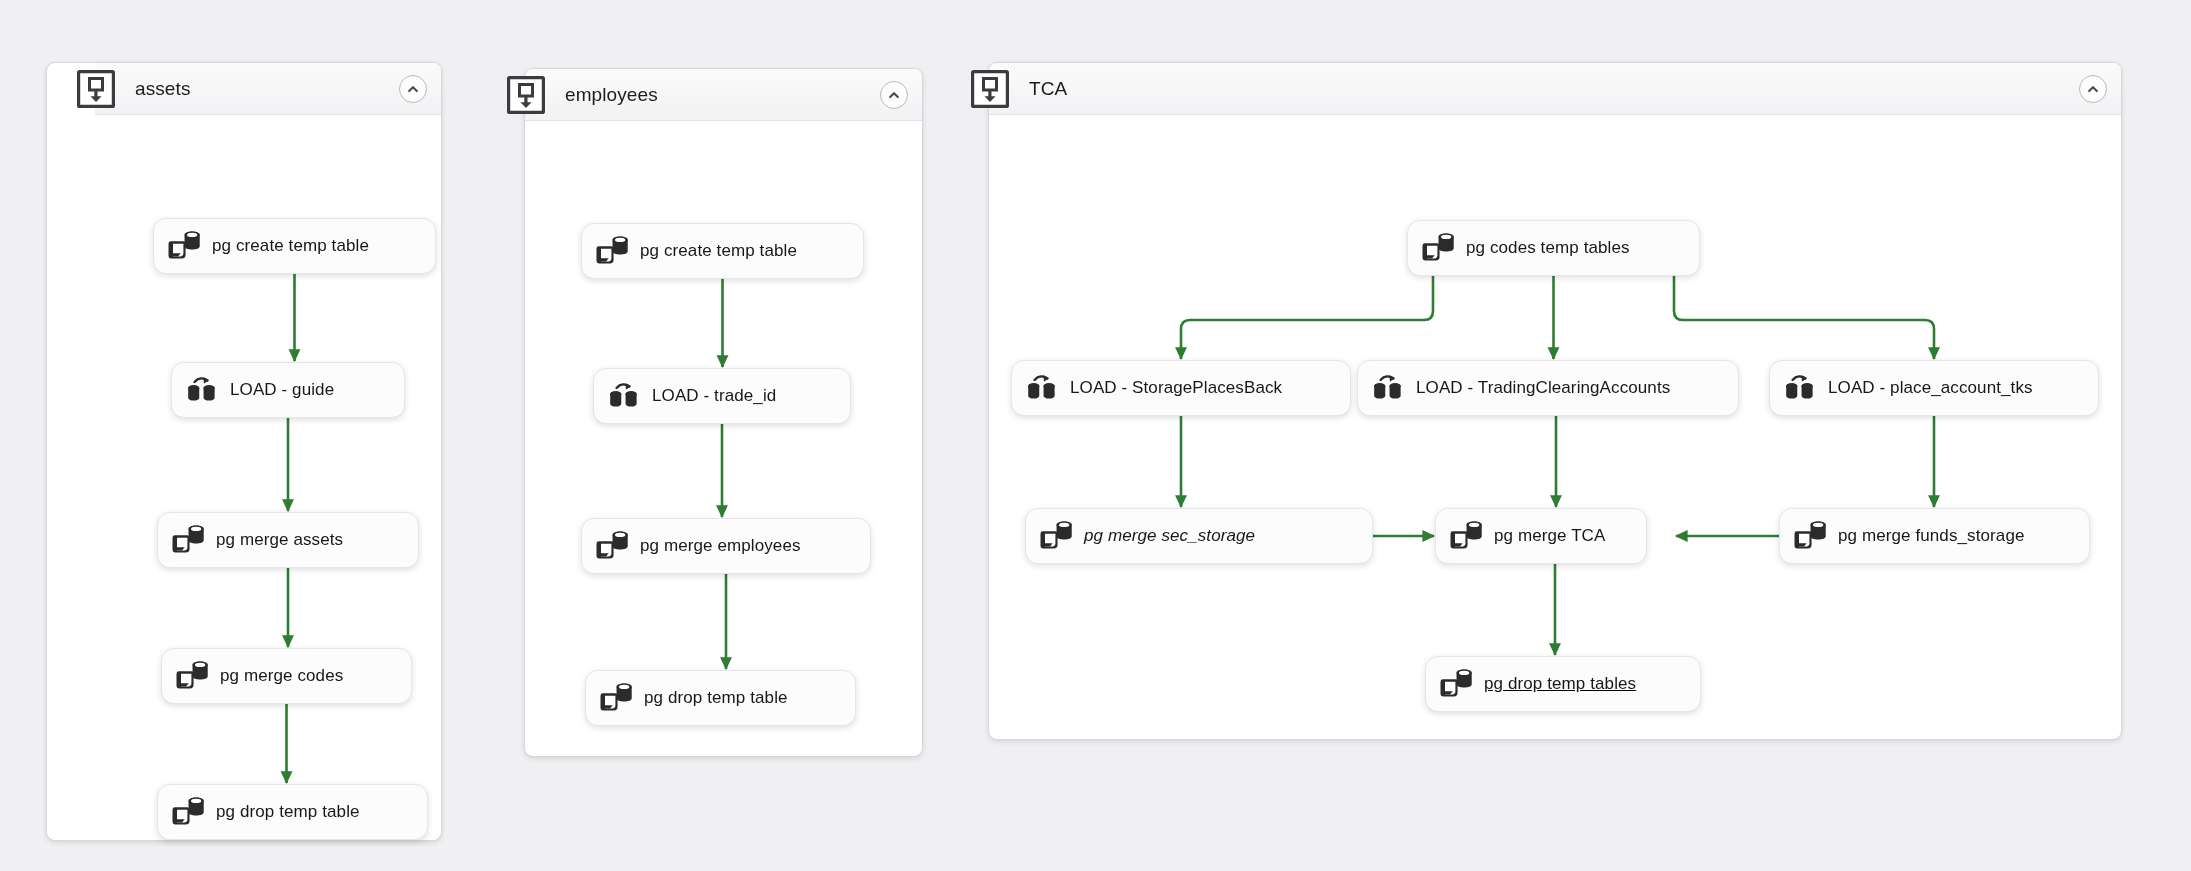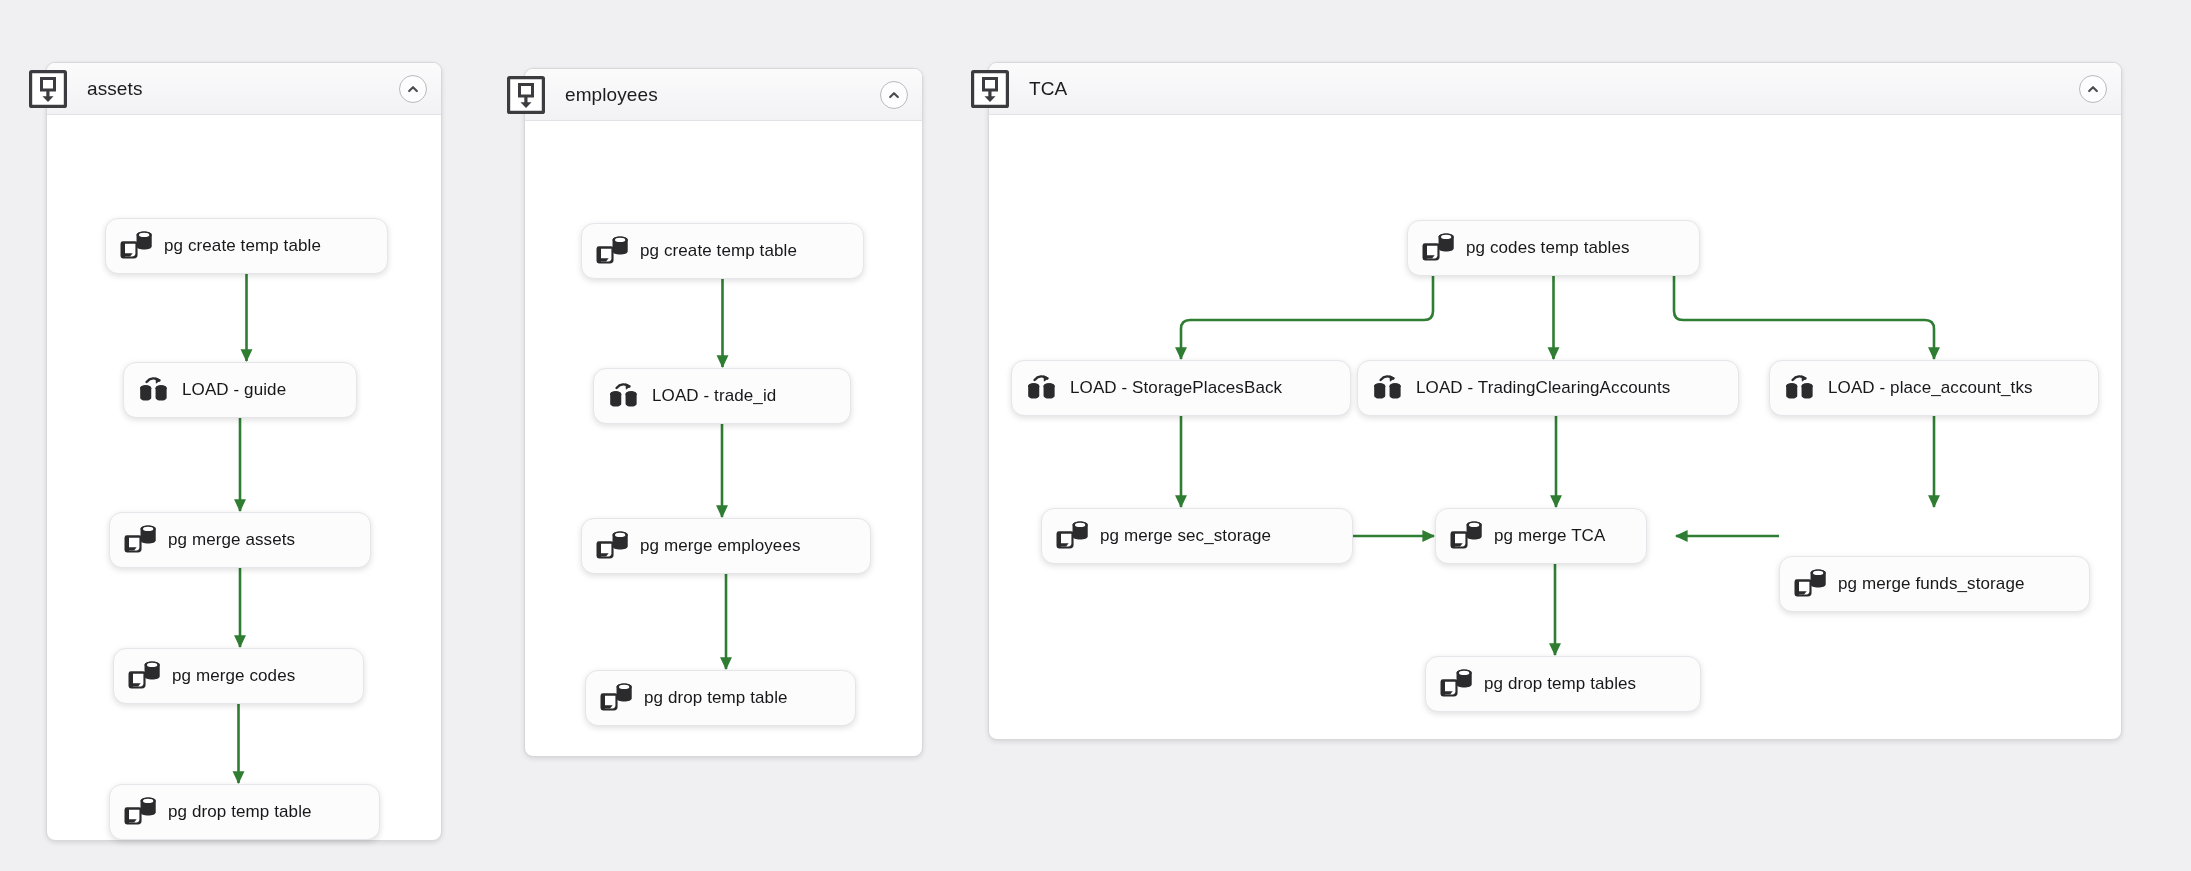--- a/index.html
+++ b/index.html
@@ -114,21 +114,21 @@
     width: 100%; height: 100%;
     overflow: visible;
     pointer-events: none;
     z-index: 1;
   }
 </style>
 </head>
 <body>
 
 <div id="canvas">
-    <div class="group" style="left: 46px; top: 62px; width: 396px; height: 779px;">
+    <div class="group" style="left: 46px; top: 62px; width: 396px; height: 779px; padding-left: 48px;">
       <div class="group-header">
         <span class="group-icon"><svg viewBox="0 0 38 38" width="38" height="38" xmlns="http://www.w3.org/2000/svg">
     <rect x="1.6" y="1.6" width="34.8" height="34.8" rx="1" fill="#ffffff" stroke="#3c3c40" stroke-width="3.2"></rect>
     <rect x="12.5" y="8.5" width="13" height="11.5" fill="none" stroke="#3c3c40" stroke-width="3"></rect>
     <rect x="17.3" y="21" width="3.2" height="6.6" fill="#3c3c40"></rect>
     <path d="M13.5 26.2 L19 32 L24.5 26.2 Z" fill="#3c3c40"></path>
   </svg></span>
         <span class="group-title">assets</span>
         <div class="collapse-btn">
           <span>
@@ -436,21 +436,21 @@
       <ellipse cx="8.1" cy="14.0" rx="5.9" ry="3.1"></ellipse>
       <path d="M18.6 14.0 c0-1.7 2.6-3.1 5.9-3.1 s5.9 1.4 5.9 3.1 v10.2
                c0 1.7 -2.6 3.1 -5.9 3.1 s-5.9 -1.4 -5.9 -3.1 z"></path>
       <ellipse cx="24.5" cy="14.0" rx="5.9" ry="3.1"></ellipse>
       <path d="M9.0 7.4 c4.0 -4.6 9.4 -4.6 13.6 -1.5" fill="none" stroke="#2b2b2d" stroke-width="2.6" stroke-linecap="round"></path>
       <path d="M18.4 2.4 L24.4 5.3 L19.0 9.4 Z"></path>
     </g>
   </svg></span>
           <span class="node-label">LOAD - place_account_tks</span>
         </div>
-        <div class="node" style="left: 52px; top: 393px; width: 312px;">
+        <div class="node" style="left: 36px; top: 393px; width: 348px; font-style: italic;">
           <span class="node-icon"><svg viewBox="0 0 36 32" width="34" height="30" xmlns="http://www.w3.org/2000/svg">
     <g fill="#2b2b2d">
 
       <path d="M17.5 4.2 c0-2.0 3.6-3.6 8.1-3.6 s8.1 1.6 8.1 3.6 v12.0
                c0 2.0 -3.6 3.6 -8.1 3.6 s-8.1 -1.6 -8.1 -3.6 z"></path>
       <ellipse cx="25.6" cy="4.2" rx="8.1" ry="3.6" fill="#2b2b2d"></ellipse>
       <ellipse cx="25.6" cy="4.2" rx="5.5" ry="2.3" fill="#ffffff"></ellipse>
 
       <path d="M3.0 11.0 h13.0 a2.6 2.6 0 0 1 2.6 2.6 v11.6
                a4.0 4.0 0 0 1 -4.0 4.0 h-11.6 a2.6 2.6 0 0 1 -2.6 -2.6
@@ -472,39 +472,39 @@
 
       <path d="M3.0 11.0 h13.0 a2.6 2.6 0 0 1 2.6 2.6 v11.6
                a4.0 4.0 0 0 1 -4.0 4.0 h-11.6 a2.6 2.6 0 0 1 -2.6 -2.6
                v-13.0 a2.6 2.6 0 0 1 2.6 -2.6 z"></path>
       <path d="M5.2 13.6 h11.1 v10.2 a3.3 3.3 0 0 1 -3.3 3.3 h-7.8 z" fill="#ffffff"></path>
       <path d="M5.2 23.8 h8.2 l-2.8 3.3 h-5.4 z" fill="#2b2b2d"></path>
     </g>
   </svg></span>
           <span class="node-label">pg merge TCA</span>
         </div>
-        <div class="node" style="left: 790px; top: 393px; width: 311px; margin-top: 48px;">
+        <div class="node" style="left: 790px; top: 393px; width: 311px;">
           <span class="node-icon"><svg viewBox="0 0 36 32" width="34" height="30" xmlns="http://www.w3.org/2000/svg">
     <g fill="#2b2b2d">
 
       <path d="M17.5 4.2 c0-2.0 3.6-3.6 8.1-3.6 s8.1 1.6 8.1 3.6 v12.0
                c0 2.0 -3.6 3.6 -8.1 3.6 s-8.1 -1.6 -8.1 -3.6 z"></path>
       <ellipse cx="25.6" cy="4.2" rx="8.1" ry="3.6" fill="#2b2b2d"></ellipse>
       <ellipse cx="25.6" cy="4.2" rx="5.5" ry="2.3" fill="#ffffff"></ellipse>
 
       <path d="M3.0 11.0 h13.0 a2.6 2.6 0 0 1 2.6 2.6 v11.6
                a4.0 4.0 0 0 1 -4.0 4.0 h-11.6 a2.6 2.6 0 0 1 -2.6 -2.6
                v-13.0 a2.6 2.6 0 0 1 2.6 -2.6 z"></path>
       <path d="M5.2 13.6 h11.1 v10.2 a3.3 3.3 0 0 1 -3.3 3.3 h-7.8 z" fill="#ffffff"></path>
       <path d="M5.2 23.8 h8.2 l-2.8 3.3 h-5.4 z" fill="#2b2b2d"></path>
     </g>
   </svg></span>
           <span class="node-label">pg merge funds_storage</span>
         </div>
-        <div class="node" style="left: 436px; top: 541px; width: 276px;">
+        <div class="node" style="left: 436px; top: 541px; width: 276px; text-decoration: underline;">
           <span class="node-icon"><svg viewBox="0 0 36 32" width="34" height="30" xmlns="http://www.w3.org/2000/svg">
     <g fill="#2b2b2d">
 
       <path d="M17.5 4.2 c0-2.0 3.6-3.6 8.1-3.6 s8.1 1.6 8.1 3.6 v12.0
                c0 2.0 -3.6 3.6 -8.1 3.6 s-8.1 -1.6 -8.1 -3.6 z"></path>
       <ellipse cx="25.6" cy="4.2" rx="8.1" ry="3.6" fill="#2b2b2d"></ellipse>
       <ellipse cx="25.6" cy="4.2" rx="5.5" ry="2.3" fill="#ffffff"></ellipse>
 
       <path d="M3.0 11.0 h13.0 a2.6 2.6 0 0 1 2.6 2.6 v11.6
                a4.0 4.0 0 0 1 -4.0 4.0 h-11.6 a2.6 2.6 0 0 1 -2.6 -2.6

